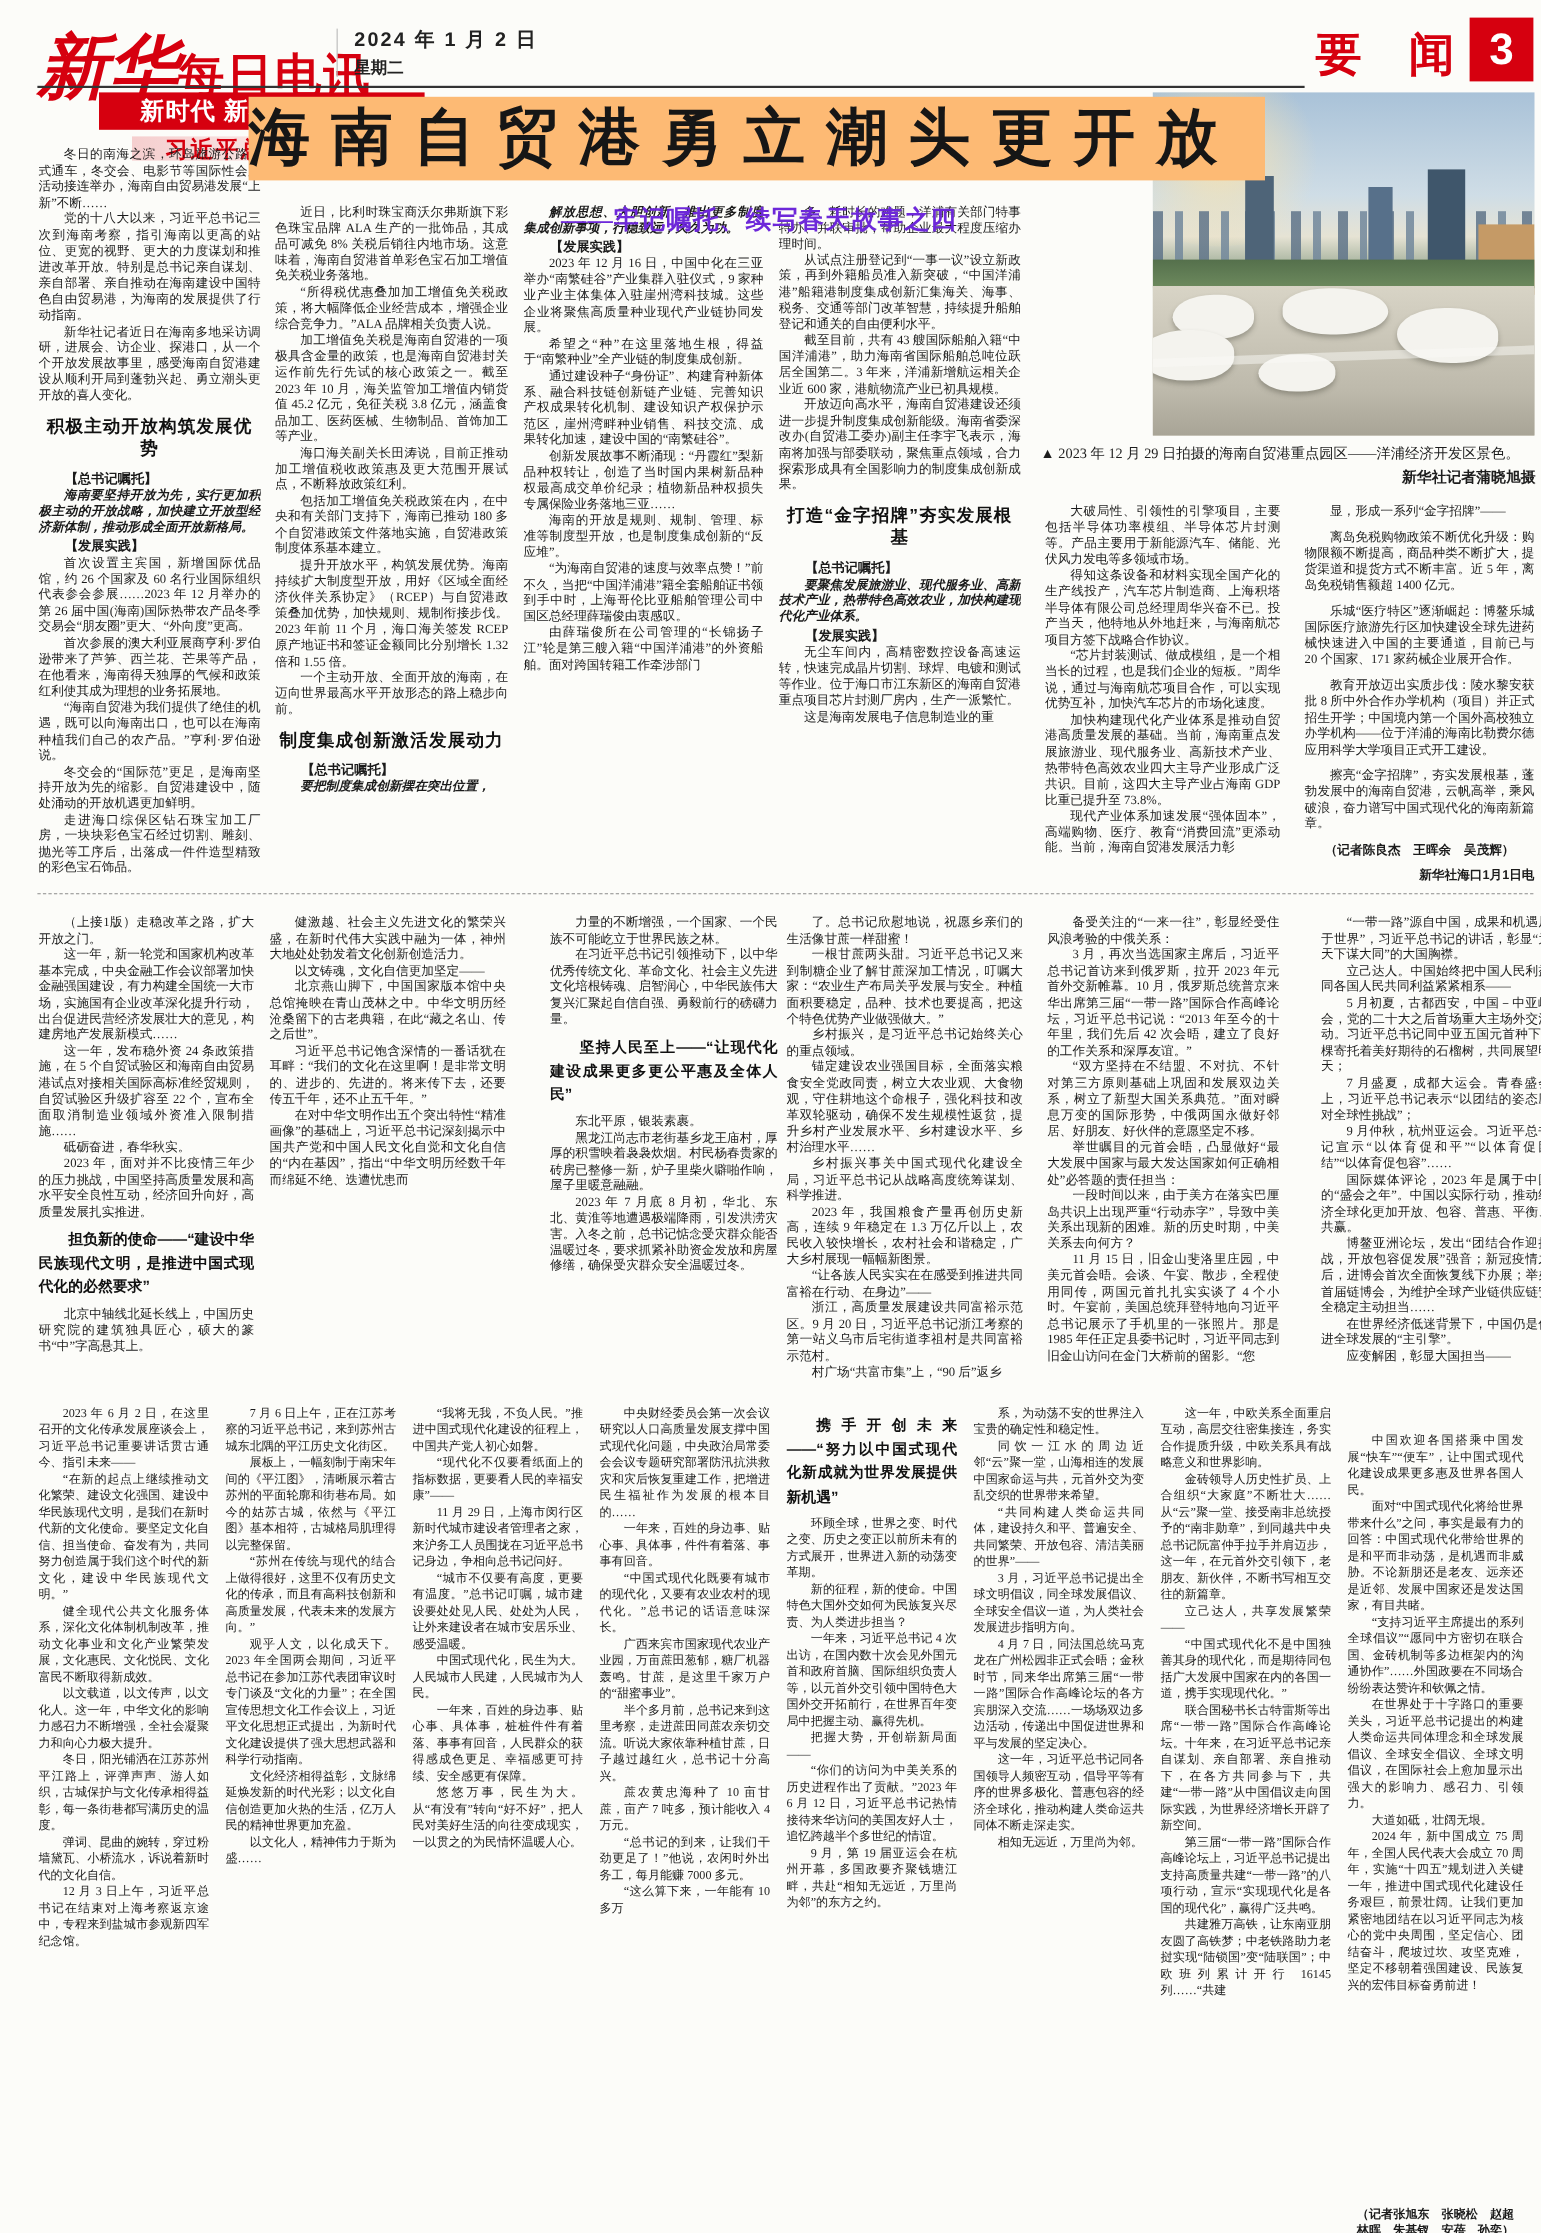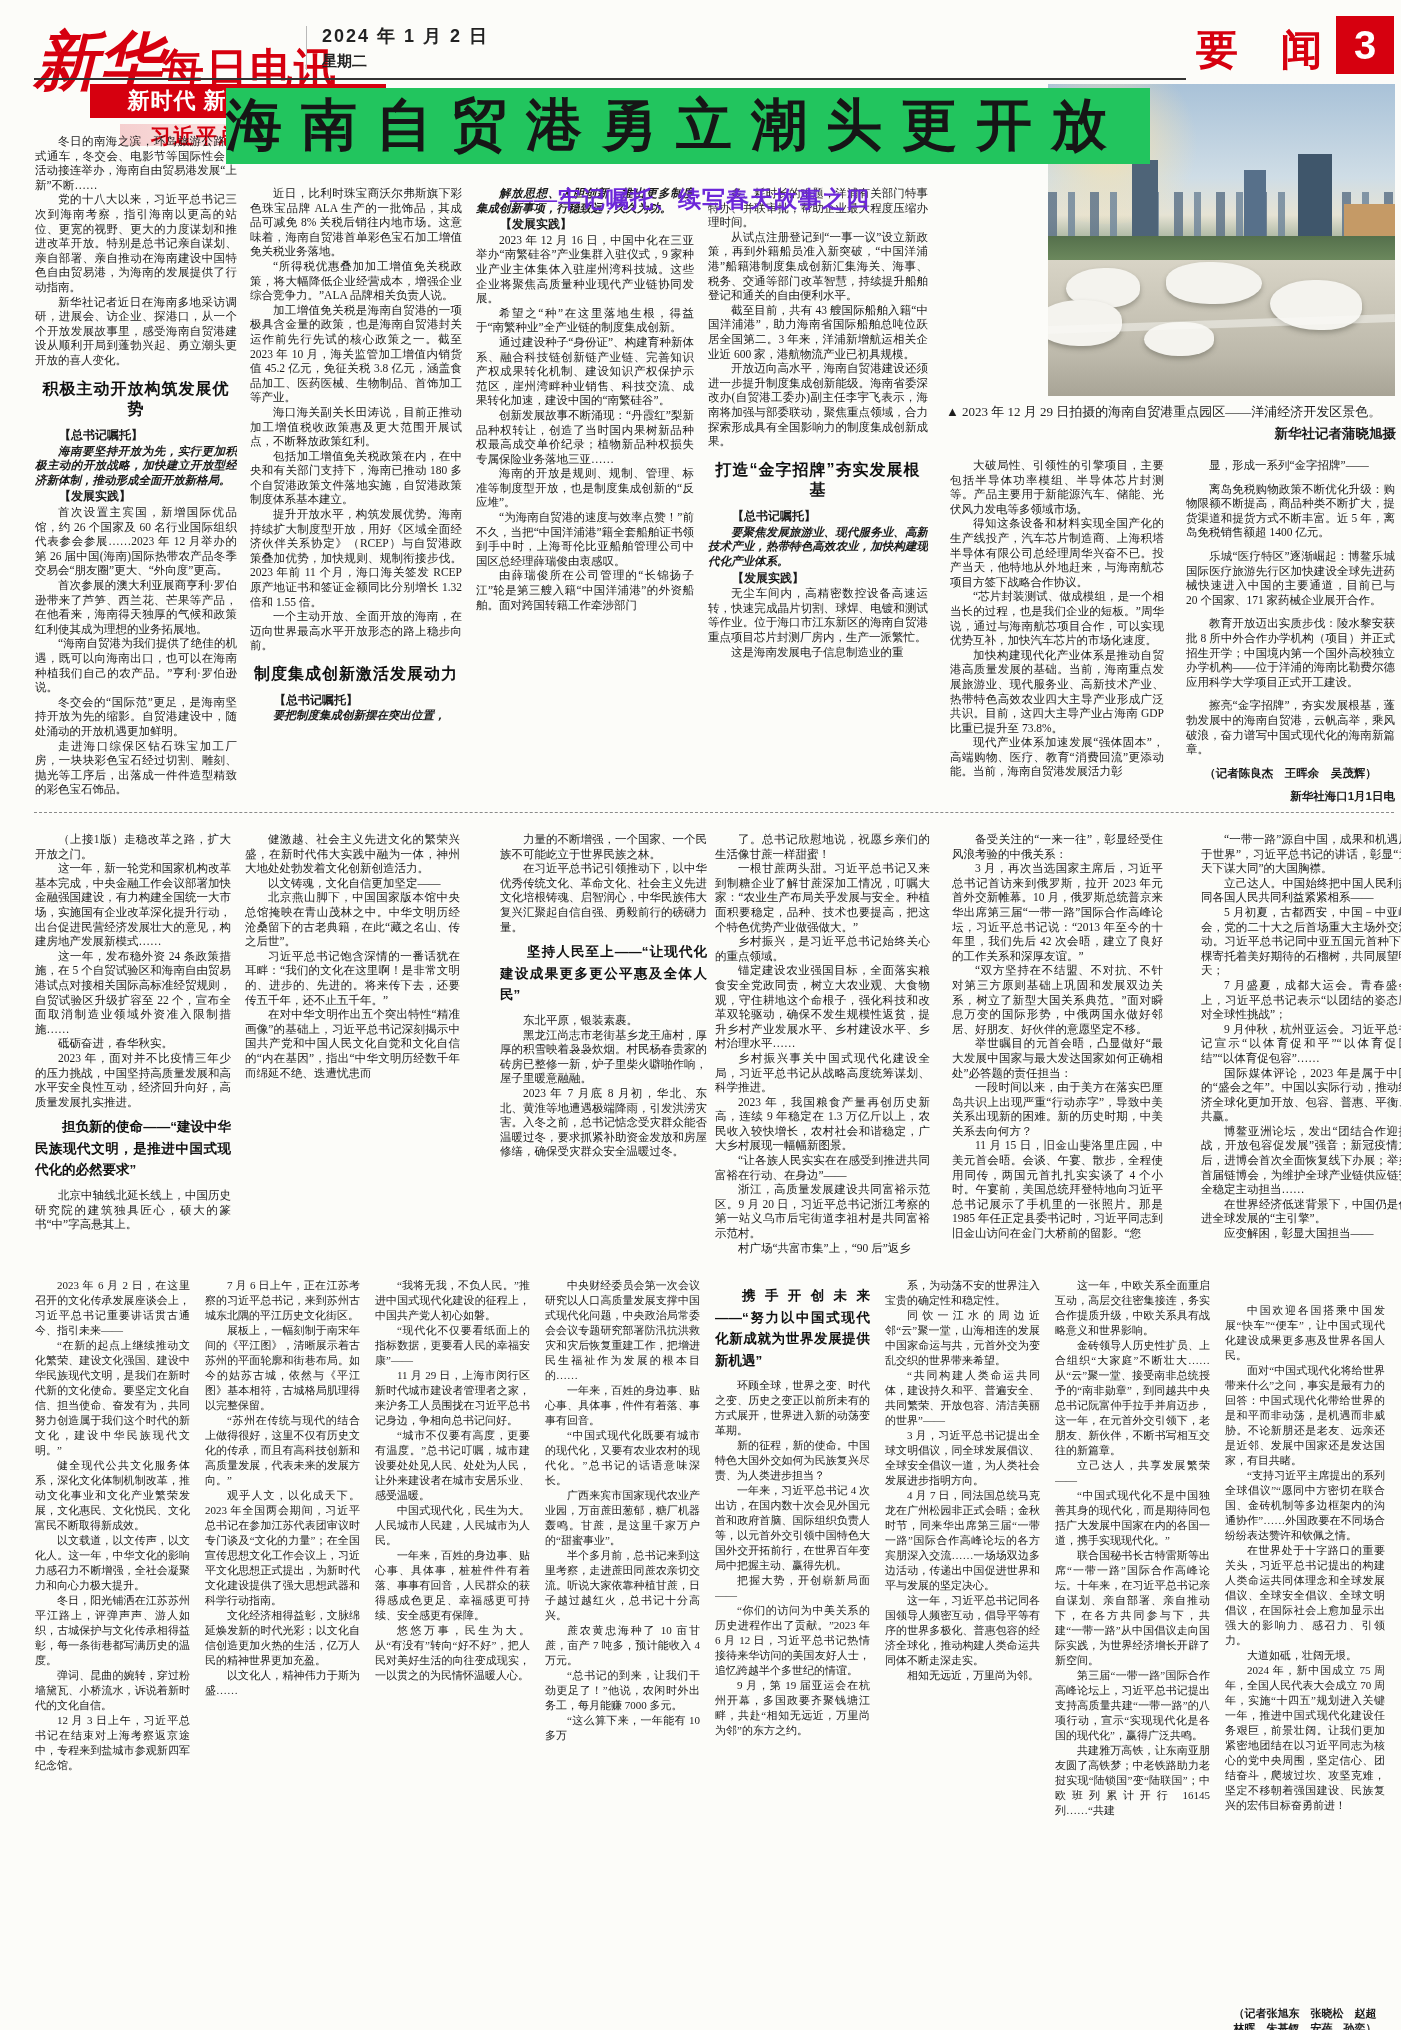--- a/index.html
+++ b/index.html
@@ -23,21 +23,21 @@
   
   #badge1{left:90px;top:84px;width:296px;height:34px;background:#d6000f;color:#fff;
         font-family:"Liberation Sans",sans-serif;font-weight:700;font-size:22px;
         text-align:center;line-height:34px;letter-spacing:1px;}
   #badge2{left:150px;top:122px;font-family:"Liberation Sans",sans-serif;font-weight:900;
         font-size:21px;color:#d6000f;letter-spacing:2px;}
   #badge2swoosh{left:120px;top:124px;width:260px;height:22px;
         background:linear-gradient(90deg,rgba(214,0,15,.18),rgba(214,0,15,0));}
   
   #headline{left:226px;top:88px;width:924px;font-size:56px;font-weight:900;color:#161616;
-        letter-spacing:19px;background:#22c55e;z-index:3;font-family:"Liberation Serif",serif;
+        letter-spacing:19px;background:#fdba74;z-index:3;font-family:"Liberation Serif",serif;
         white-space:nowrap;}
   #subhead{left:380px;top:184px;width:620px;text-align:center;font-size:23px;font-weight:700;
         color:#6d28d9;z-index:3;letter-spacing:1px;}
   
   #photo{left:1048px;top:84px;width:347px;height:312px;overflow:hidden;z-index:1;
         background:linear-gradient(#a9c2d8 0%,#cfdde6 30%,#e6e3d4 42%,#98a892 52%,#c9c5b6 60%,#b5b1a2 100%);}
   .ph{position:absolute;}
   #ph-glow{left:-40px;top:-20px;width:200px;height:160px;border-radius:50%;
         background:radial-gradient(circle,rgba(248,227,176,.9),rgba(248,227,176,0) 70%);}
   #ph-skyline{left:0;top:108px;width:100%;height:52px;opacity:.85;

